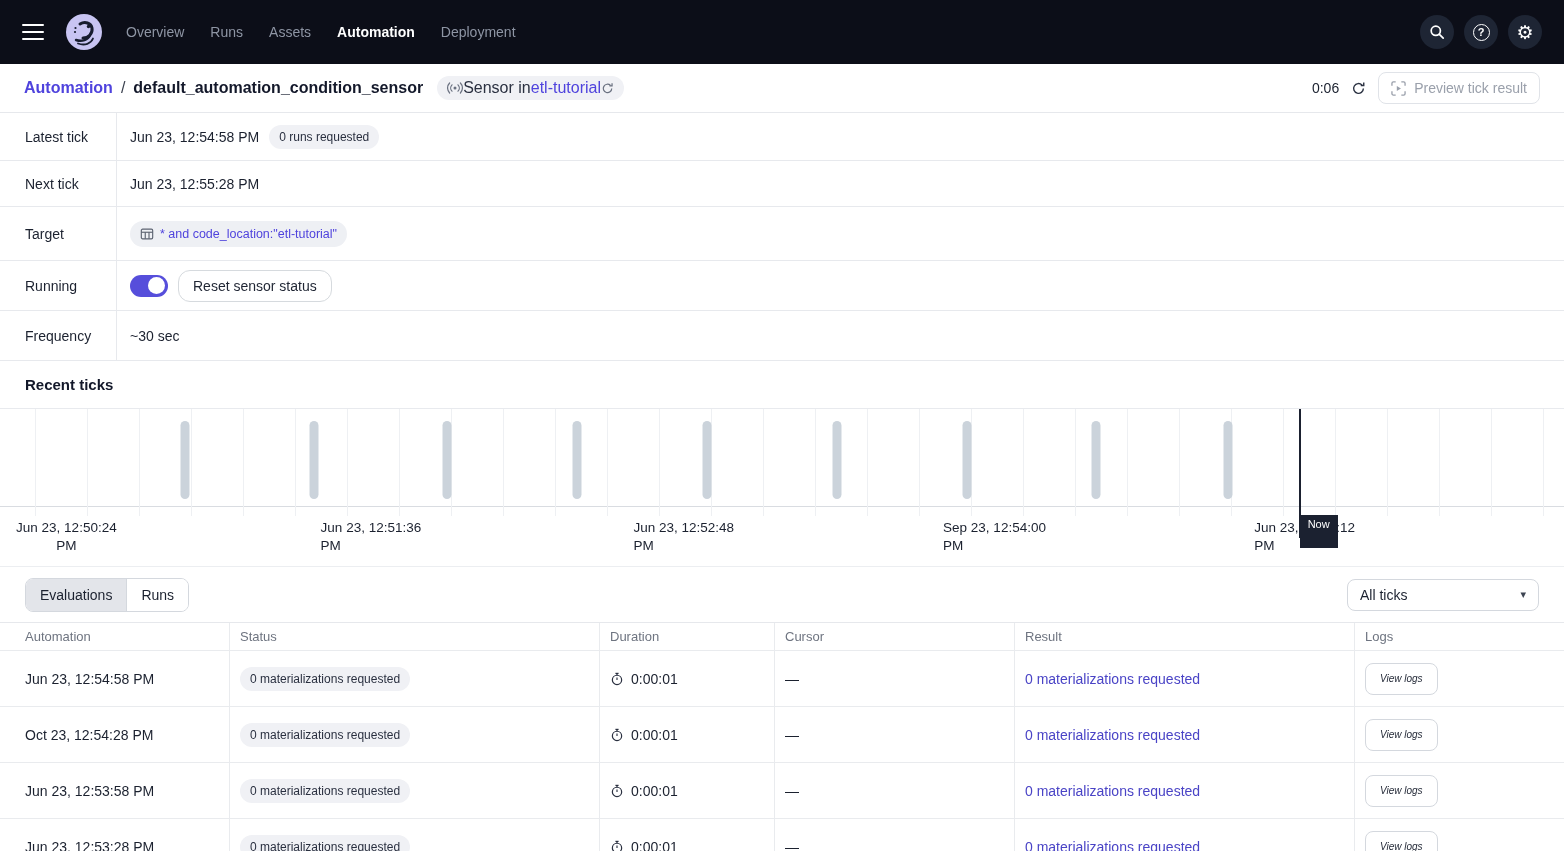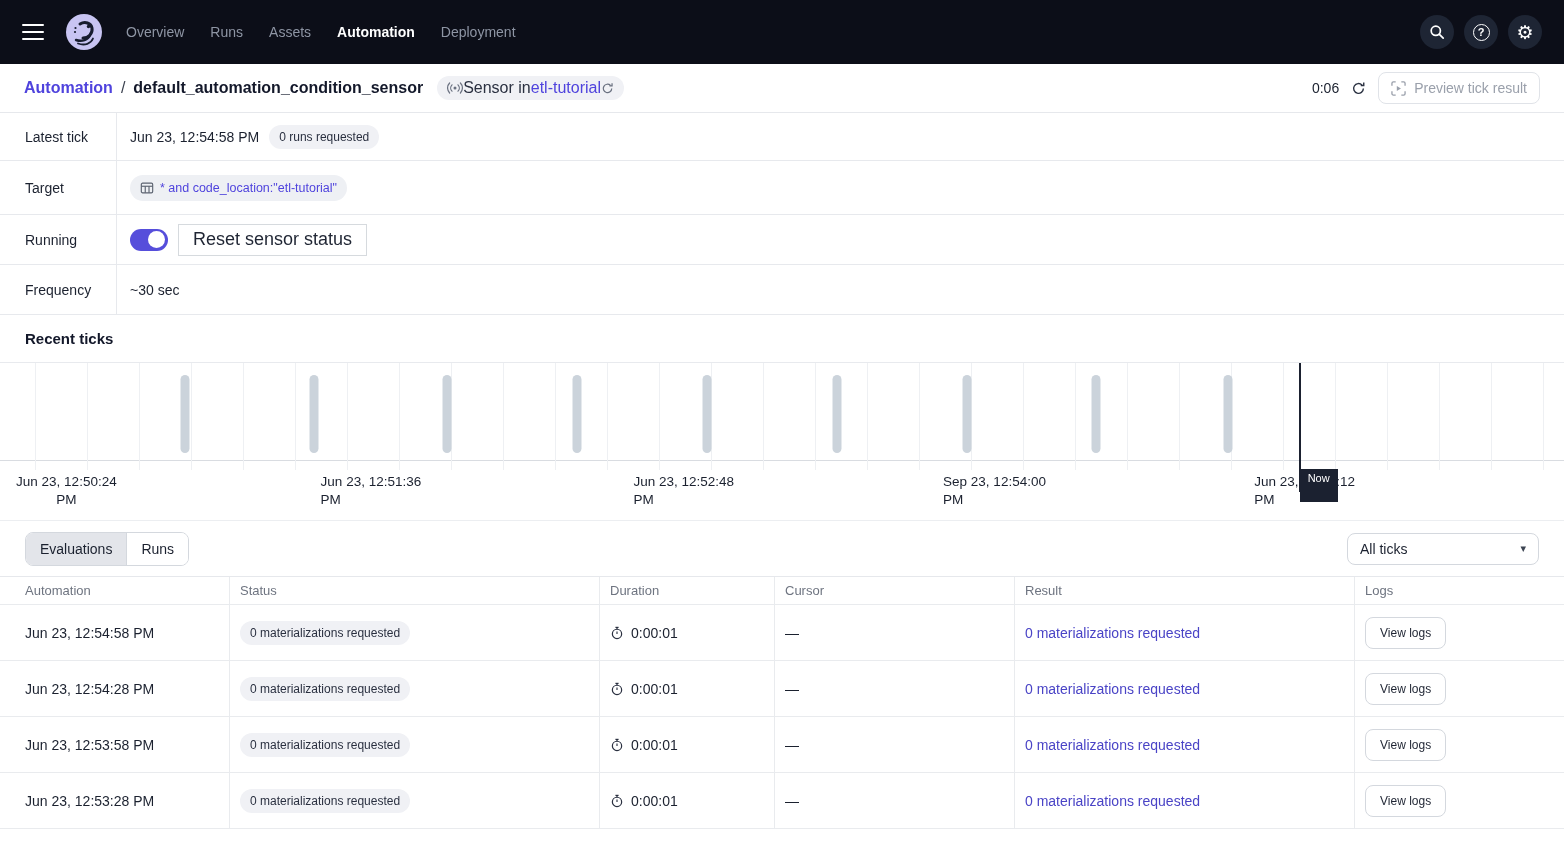--- a/index.html
+++ b/index.html
@@ -37,21 +37,21 @@
   
   .detail-row { display:flex; border-bottom:1px solid #e7e9ed; }
   .detail-label { width:117px; flex:0 0 117px; border-right:1px solid #e7e9ed; display:flex; align-items:center; padding-left:25px; font-size:14px; color:#1b212f; }
   .detail-value { display:flex; align-items:center; gap:10px; padding-left:13px; font-size:14px; color:#1b212f; }
   .h48{height:48px} .h46{height:46px} .h54{height:54px} .h50{height:50px}
   .pill { height:24px; background:#f0f1f5; border-radius:12px; display:flex; align-items:center; padding:0 10px; font-size:12px; color:#2a3040; }
   .target-pill { height:26px; background:#eef0f4; border-radius:13px; display:flex; align-items:center; gap:6px; padding:0 10px; font-size:12.5px; color:#4f43dd; cursor:pointer; }
   .grid-icon { color:#5c6370; display:flex; }
   .toggle { width:38px; height:22px; border-radius:11px; background:#564edb; position:relative; cursor:pointer; }
   .toggle .knob { position:absolute; top:2.5px; right:3px; width:17px; height:17px; border-radius:50%; background:#fff; }
-  .reset-btn { height:32px; border:1px solid #d6dade; background:#fff; border-radius:0; padding:0 14px; font-size:18px; color:#1f2533; cursor:pointer; }
+  .reset-btn { height:32px; border:1px solid #d6dade; background:#fff; border-radius:12px; padding:0 14px; font-size:14px; color:#1f2533; cursor:pointer; }
 
   
   .recent-heading { height:47px; display:flex; align-items:center; padding-left:25px; font-size:15px; font-weight:bold; color:#13182a; }
   .chart { position:relative; height:158px; border-top:1px solid #e8eaee; }
   .plot { position:absolute; left:0; right:0; top:0; height:98px; border-bottom:1px solid #d9dce1; }
   .gridline { position:absolute; top:0; width:1px; height:107px; background:#eef0f3; }
   .tickbar { position:absolute; top:12px; width:9px; height:78px; border-radius:4.5px; background:#cbd3db; transform:translateX(-50%); cursor:pointer; z-index:2; }
   .axis-labels { position:absolute; top:110px; left:0; right:0; height:46px; }
   .axis-label { position:absolute; width:114px; font-size:13.5px; color:#1b212f; line-height:1.35; }
   .now-line { position:absolute; top:0; height:129px; width:2px; background:#1b2130; transform:translateX(-50%); z-index:3; }
@@ -69,21 +69,21 @@
   
   .etable { border-top:1px solid #e6e8ec; }
   .trow { display:grid; grid-template-columns:230px 370px 175px 240px 340px 1fr; }
   .tcell { border-right:1px solid #e9ebee; border-bottom:1px solid #e9ebee; display:flex; align-items:center; padding-left:25px; }
   .tcell:first-child { padding-left:25px; }
   .tcell:nth-child(n+2) { padding-left:10px; }
   .tcell:last-child { border-right:none; }
   .thead .tcell { height:28px; font-size:13px; color:#6e7480; }
   .tbody .tcell { height:56px; font-size:14px; color:#1b212f; }
   .result-link { color:#4a44c6; cursor:pointer; }
-  .viewlogs-btn { height:32px; border:1px solid #d4d8de; background:#fff; border-radius:8px; padding:0 14px; font-size:12px; color:#1f2533; cursor:pointer; }
+  .viewlogs-btn { height:32px; border:1px solid #d4d8de; background:#fff; border-radius:8px; padding:0 14px; font-size:10px; color:#1f2533; cursor:pointer;font-style:italic; }
   .duration-cell { display:flex; align-items:center; gap:7px; }
   .stopwatch { color:#2a3040; display:flex; }
 </style>
 </head>
 <body>
 
 <header class="topnav">
   <div class="hamburger">
       <span></span>
       <span></span>
@@ -163,20 +163,26 @@
   </div>
 </div>
 
 <section>
   <div class="detail-row h48">
     <div class="detail-label">Latest tick</div>
     <div class="detail-value">
       <span>Jun 23, 12:54:58 PM</span>
       <span class="pill">0 runs requested</span>
     </div>
+  </div>
+  <div class="detail-row h46">
+    <div class="detail-label">Next tick</div>
+    <div class="detail-value">
+        <span>Jun 23, 12:55:28 PM</span>
+      </div>
   </div>
   <div class="detail-row h54">
     <div class="detail-label">Target</div>
     <div class="detail-value">
       <span class="target-pill">
         <span class="grid-icon">
           <svg viewBox="0 0 16 16" width="14" height="14">
               <rect x="1.5" y="2.5" width="13" height="11" rx="1.5" fill="none" stroke="currentColor" stroke-width="1.3"></rect>
               <line x1="1.5" y1="6" x2="14.5" y2="6" stroke="currentColor" stroke-width="1.3"></line>
               <line x1="6" y1="6" x2="6" y2="13.5" stroke="currentColor" stroke-width="1.3"></line>
@@ -305,21 +311,21 @@
     <div class="tcell">
           <span class="result-link">0 materializations requested</span>
         </div>
     <div class="tcell">
           <button class="viewlogs-btn">View logs</button>
         </div>
   </div>
 
   <div class="trow">
     <div class="tcell">
-          <span>Jun 23, 12:54:28 PM</span>
+          <span>Oct 23, 12:54:28 PM</span>
         </div>
     <div class="tcell">
           <span class="pill">0 materializations requested</span>
         </div>
     <div class="tcell">
       <span class="duration-cell">
         <span class="stopwatch">
           <svg viewBox="0 0 16 16" width="14" height="14">
                 <circle cx="8" cy="9" r="5.3" fill="none" stroke="currentColor" stroke-width="1.4"></circle>
                 <line x1="6.2" y1="1.6" x2="9.8" y2="1.6" stroke="currentColor" stroke-width="1.4"></line>

